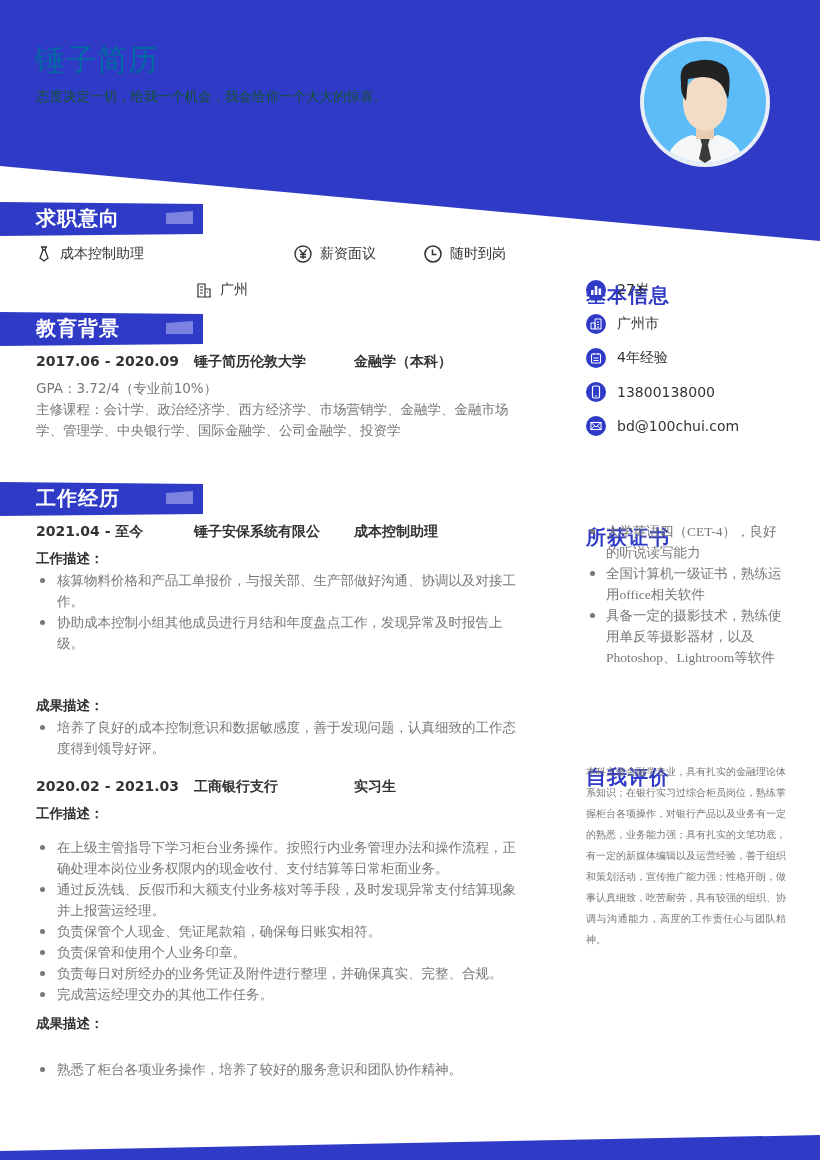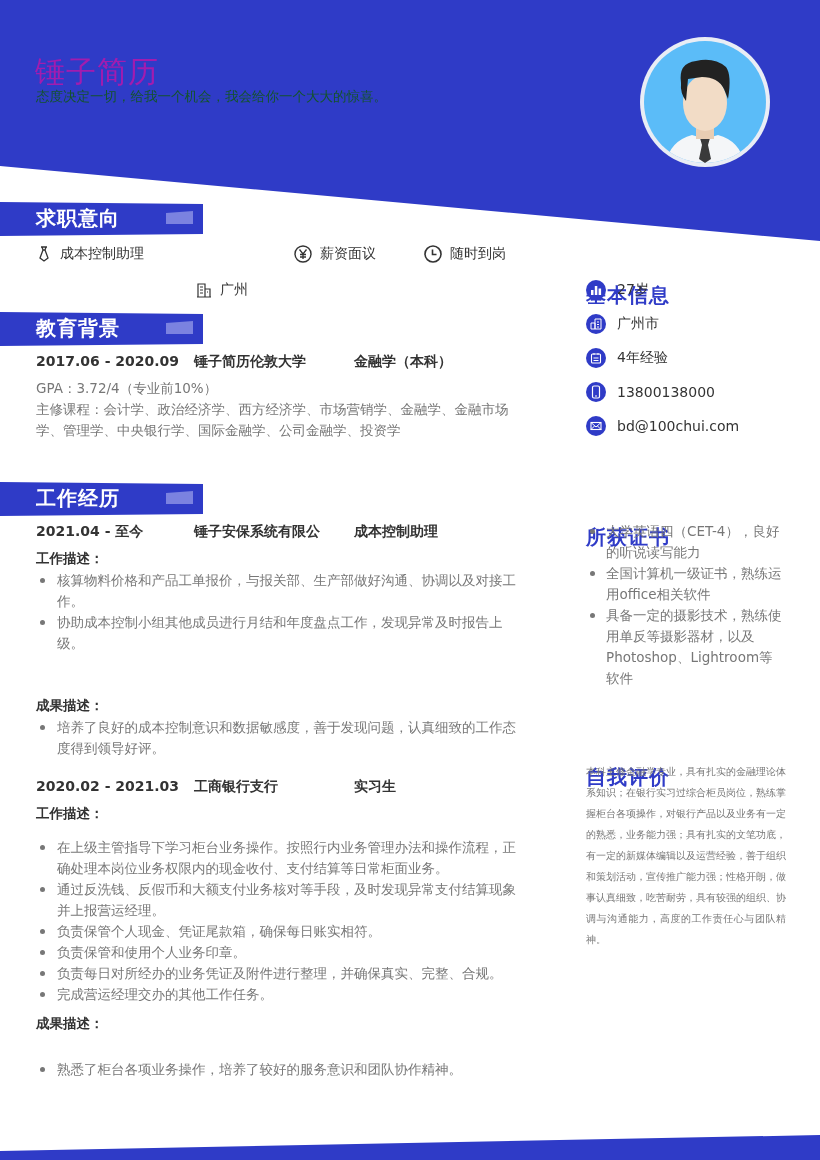--- a/index.html
+++ b/index.html
@@ -2,21 +2,21 @@
 <html><head>
 <meta charset="utf-8">
 <style>
   * { box-sizing: border-box; margin: 0; padding: 0; }
   html, body { width: 820px; height: 1160px; background: #ffffff; overflow: hidden; }
   body { position: relative; font-family: "DejaVu Sans", "Liberation Sans", sans-serif; color: #666; }
 
   .header-bg { position: absolute; left: 0; top: 0; width: 820px; height: 245px; }
   .footer-bg { position: absolute; left: 0; top: 1130px; width: 820px; height: 30px; }
 
-  .name { position: absolute; left: 35px; top: 52px; font-size: 30px; color: #a21caf; font-weight: normal; letter-spacing: 1px; }
+  .name { position: absolute; left: 35px; top: 40px; font-size: 30px; color: #0369a1; font-weight: normal; letter-spacing: 1px; }
   .motto { position: absolute; left: 36px; top: 88px; font-size: 13.5px; color: #14532d; text-align: center; }
 
   .avatar { position: absolute; left: 640px; top: 37px; width: 130px; height: 130px; border-radius: 50%;
             background: #e9edf5; padding: 4px; }
   .avatar-inner { width: 122px; height: 122px; border-radius: 50%; background: #5bbcf8; overflow: hidden; position: relative; }
 
   .sec-label { position: absolute; left: 0; width: 192px; height: 32px; }
   .sec-label svg { position: absolute; left: 0; top: 0; }
   .sec-label .txt { position: absolute; left: 36px; top: 3px; font-size: 20px; font-weight: bold; color: #fff; letter-spacing: 1px; }
 
@@ -207,21 +207,21 @@
   <span class="ic">
     <svg width="12" height="12" viewBox="0 0 12 12">
         <rect x="1" y="2.5" width="10" height="7" fill="none" stroke="#fff" stroke-width="1.1"></rect>
         <path d="M1 2.5 L6 7 L11 2.5 M1 9.5 L4.5 6 M11 9.5 L7.5 6" fill="none" stroke="#fff" stroke-width="1"></path>
       </svg>
   </span>
   <span>bd@100chui.com</span>
 </div>
 
 <div class="r-title" style="top:492px;">所获证书</div>
-<ul class="rlist" style="top:521px;">
+<ul class="rlist" style="top:521px;font-family:Liberation Serif, serif;">
   <li>大学英语四（CET-4），良好的听说读写能力</li>
   <li>全国计算机一级证书，熟练运用office相关软件</li>
   <li>具备一定的摄影技术，熟练使用单反等摄影器材，以及Photoshop、Lightroom等软件</li>
 </ul>
 
 <div class="r-title" style="top:732px;">自我评价</div>
 <div class="self-eval">本科主修金融学专业，具有扎实的金融理论体系知识；在银行实习过综合柜员岗位，熟练掌握柜台各项操作，对银行产品以及业务有一定的熟悉，业务能力强；具有扎实的文笔功底，有一定的新媒体编辑以及运营经验，善于组织和策划活动，宣传推广能力强；性格开朗，做事认真细致，吃苦耐劳，具有较强的组织、协调与沟通能力，高度的工作责任心与团队精神。</div>
 
 <svg class="footer-bg" width="820" height="30" viewBox="0 0 820 30">
   <polygon points="0,21 820,5 820,30 0,30" fill="#2f3bc7"></polygon>

